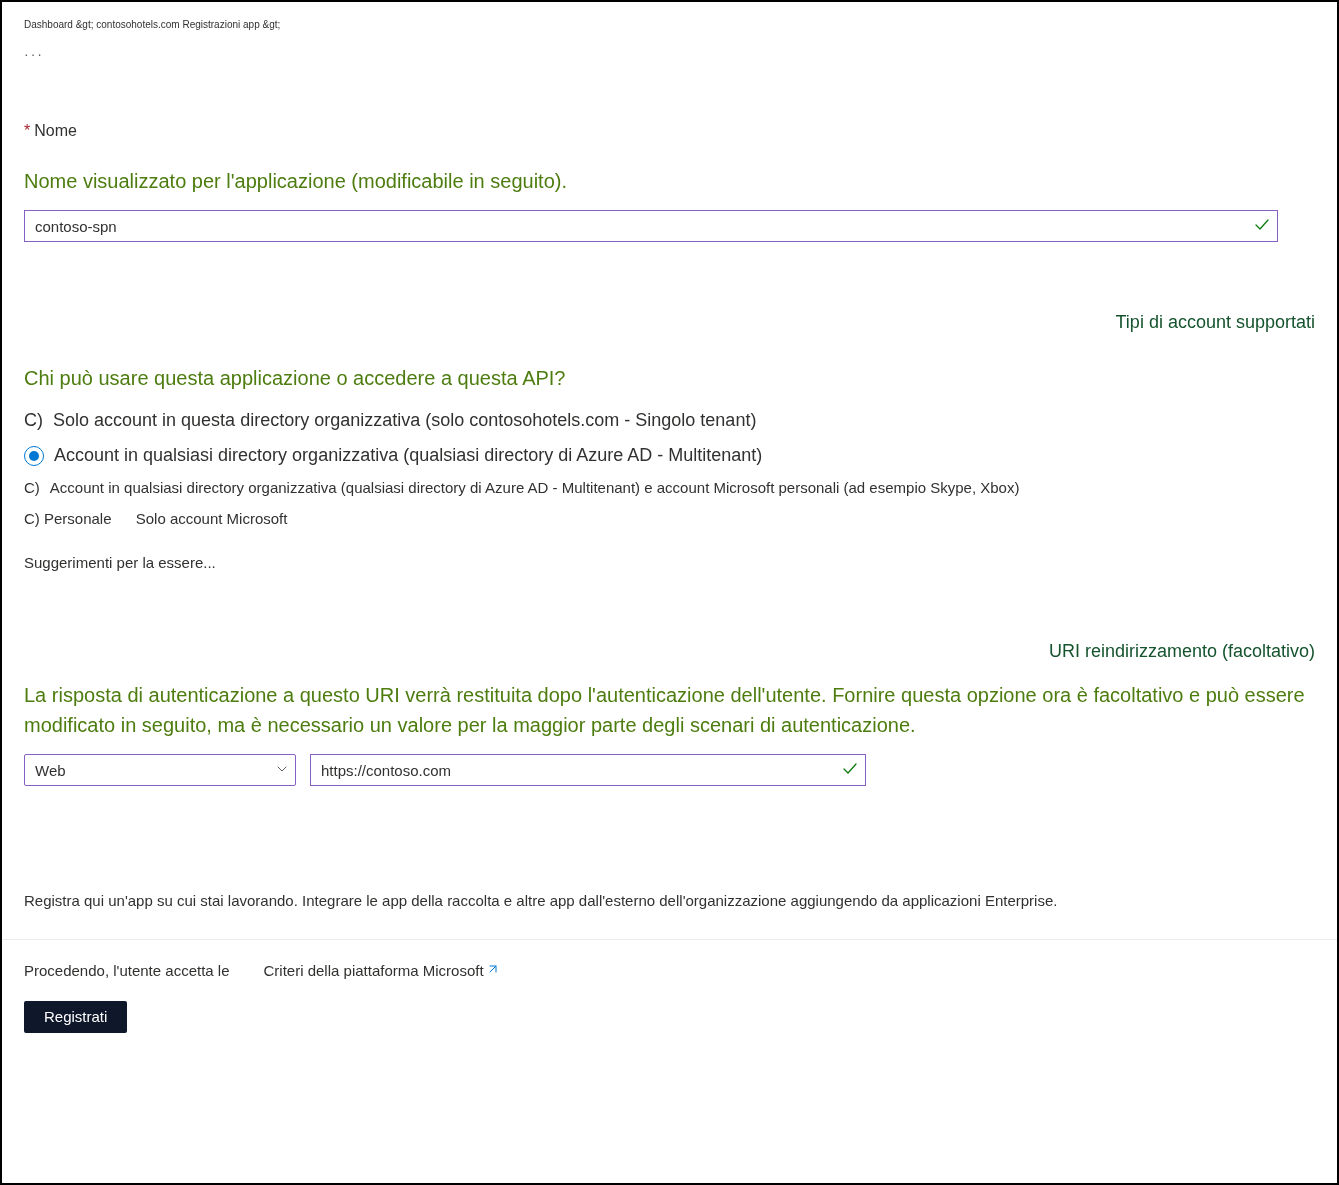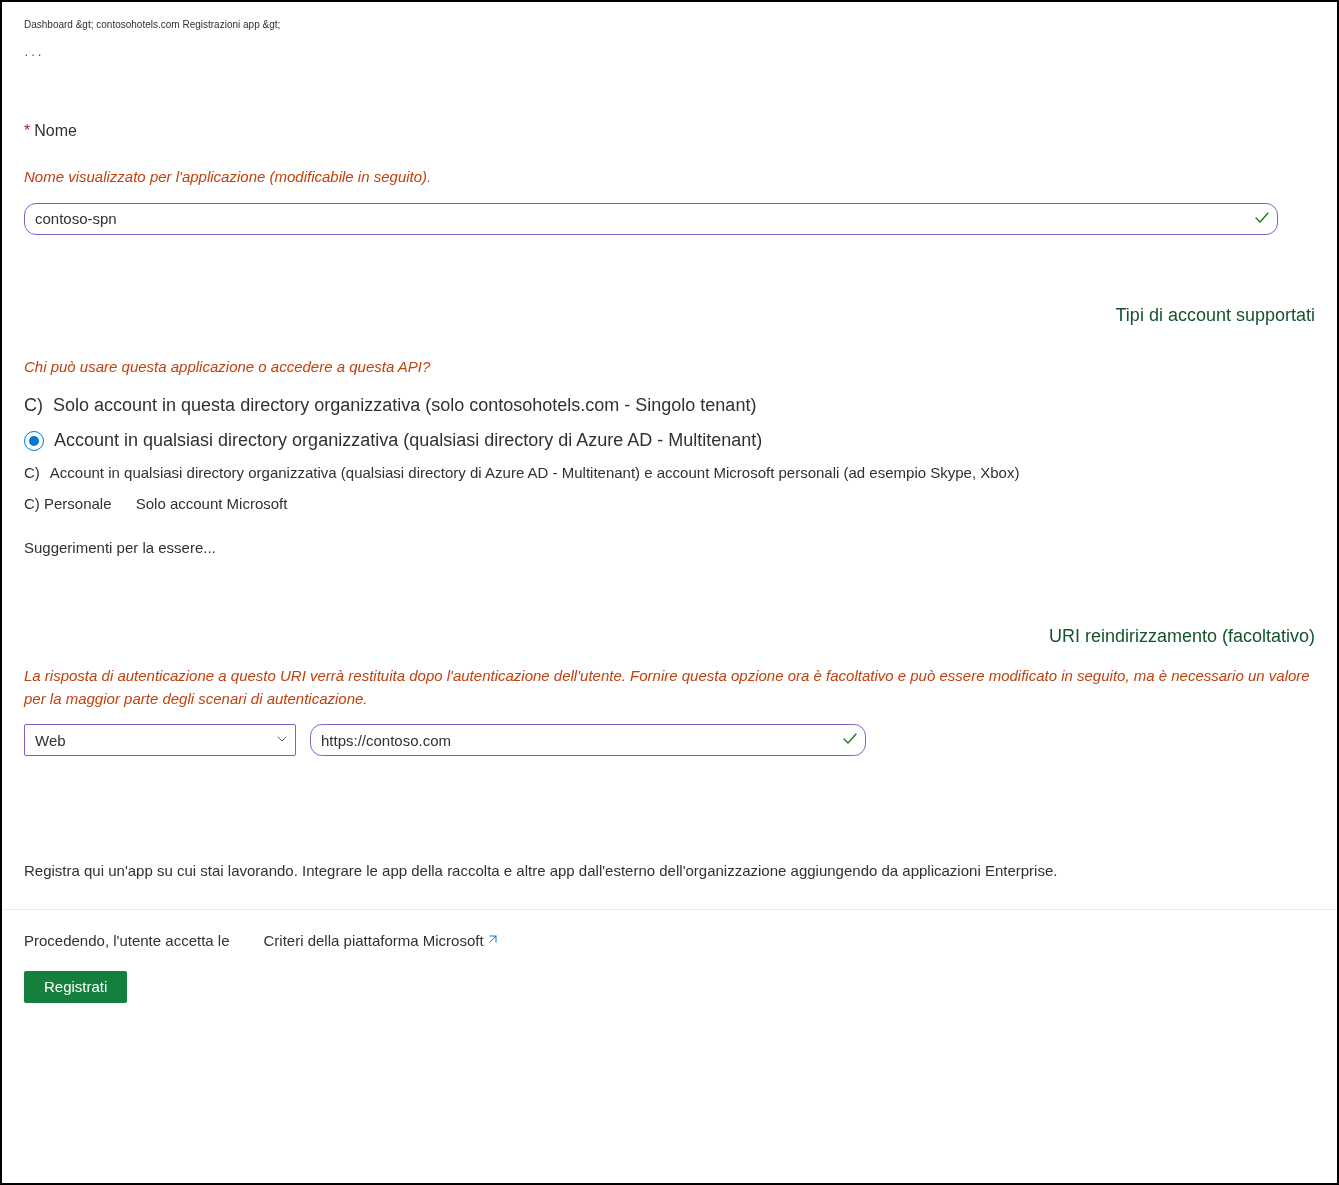--- a/index.html
+++ b/index.html
@@ -44,37 +44,36 @@
     .req {
       color: #a4262c;
       margin-right: 4px;
     }
     .section-label {
       font-size: 16px;
       color: #323130;
       margin-bottom: 26px;
     }
     .subtext {
-      font-size: 15px;
-      color: #c2410c;
+      font-size: 20px;
+      color: #4d7c0f;
       margin-bottom: 14px;
       line-height: 1.5;
-      font-style: italic;
     }
     .text-input-wrap {
       position: relative;
       width: 1254px;
     }
     .text-input {
       width: 100%;
       height: 32px;
       padding: 4px 18px 4px 10px;
       font-size: 15px;
       border: 1px solid #8661c5;
-      border-radius: 12px;
+      border-radius: 0;
       outline: none;
       font-family: inherit;
       color: #323130;
     }
     .check-icon-wrap {
       position: absolute;
       right: 8px;
       top: 50%;
       transform: translateY(-50%);
       pointer-events: none;
@@ -192,21 +191,21 @@
       align-items: center;
       gap: 2px;
     }
     .ext-icon {
       color: #0078d4;
       font-size: 12px;
       display: inline-flex;
     }
     .register-btn {
       margin-top: 22px;
-      background: #15803d;
+      background: #0f172a;
       color: #fff;
       border: none;
       height: 32px;
       padding: 0 20px;
       font-size: 15px;
       font-family: inherit;
       cursor: pointer;
       border-radius: 2px;
     }
   </style>

